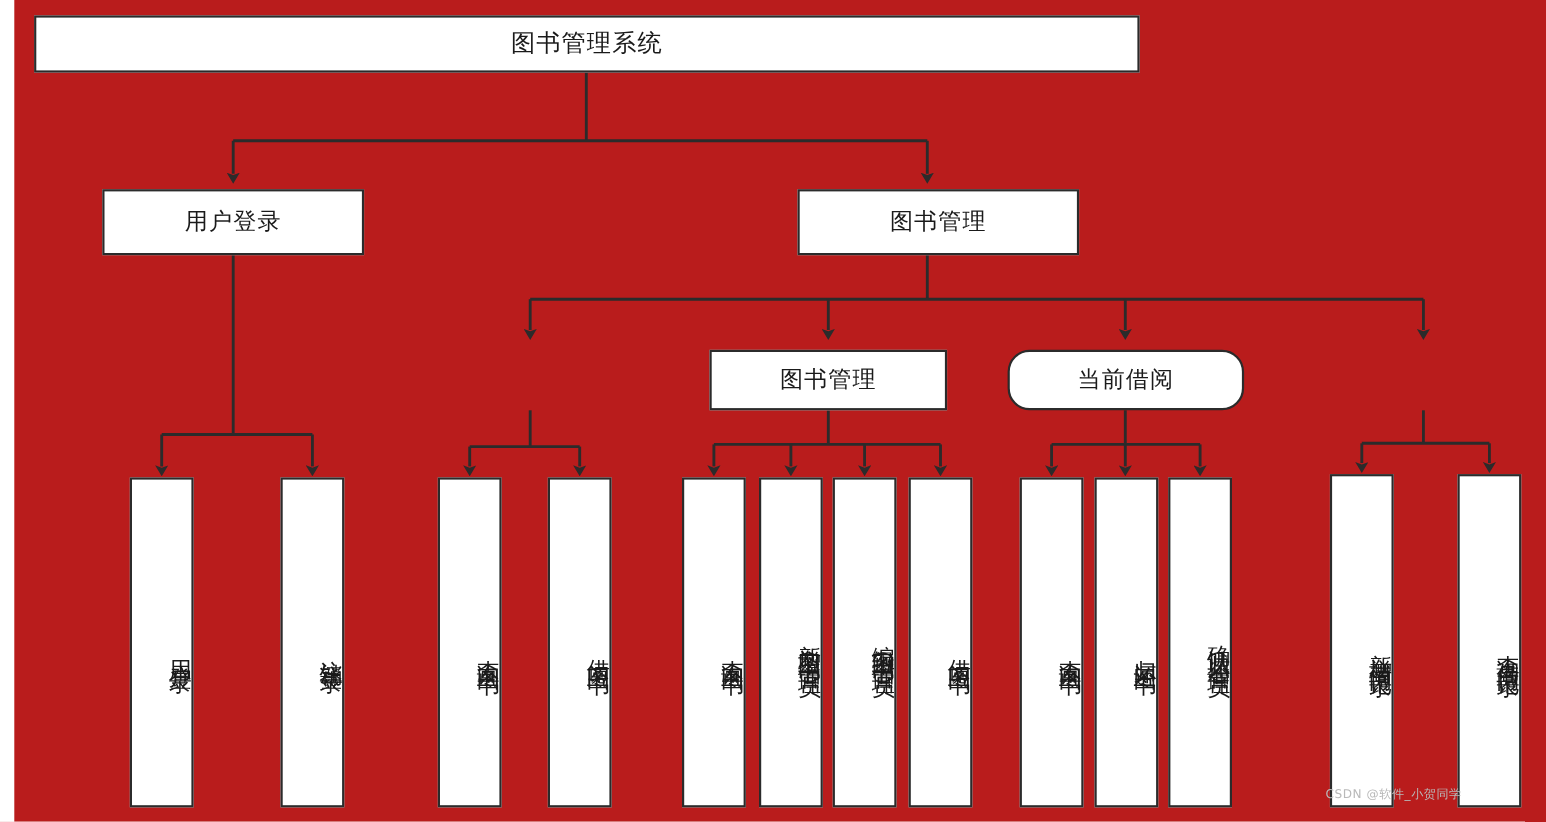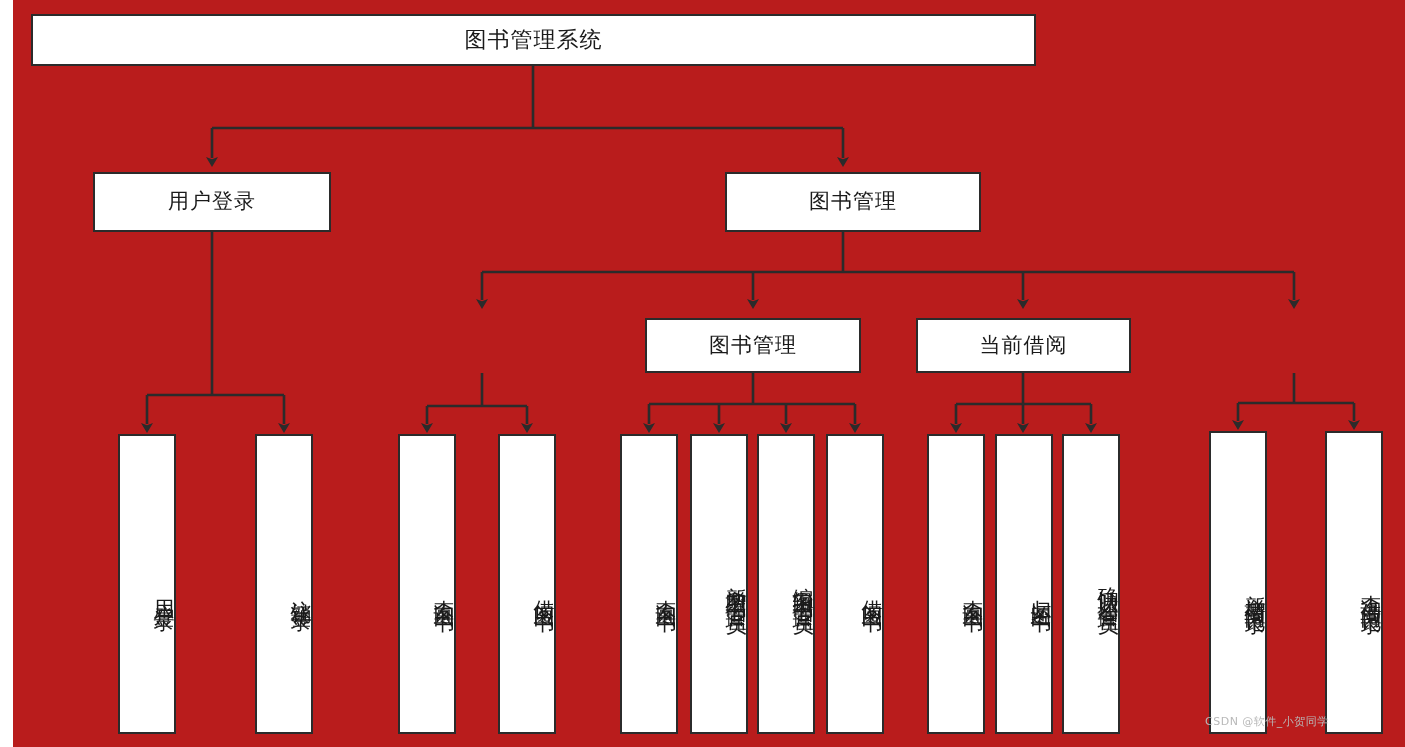--- a/index.html
+++ b/index.html
@@ -124,21 +124,21 @@
 
   <div class="node h root" style="left:18px; top:14px; width:1005px; height:52px;">图书管理系统</div>
 
   <div class="node h" style="left:80px; top:172px; width:238px; height:60px;">用户登录</div>
 
   <div class="node h" style="left:712px; top:172px; width:256px; height:60px;">图书管理</div>
 
 
   <div class="node h" style="left:632px; top:318px; width:216px; height:55px;">图书管理</div>
 
-  <div class="node h" style="left:903px; top:318px; width:215px; height:55px;">当前借阅</div>
+  <div class="node h" style="left:903px; top:318px; width:215px; height:55px;border-radius:20px;">当前借阅</div>
 
 
   <div class="node v" style="left:105px; top:434px; width:58px; height:300px;">
     <span>用户登录</span>
   </div>
   <div class="node v" style="left:242px; top:434px; width:58px; height:300px;">
     <span>注销登录</span>
   </div>
 
   <div class="node v" style="left:385px; top:434px; width:58px; height:300px;">

